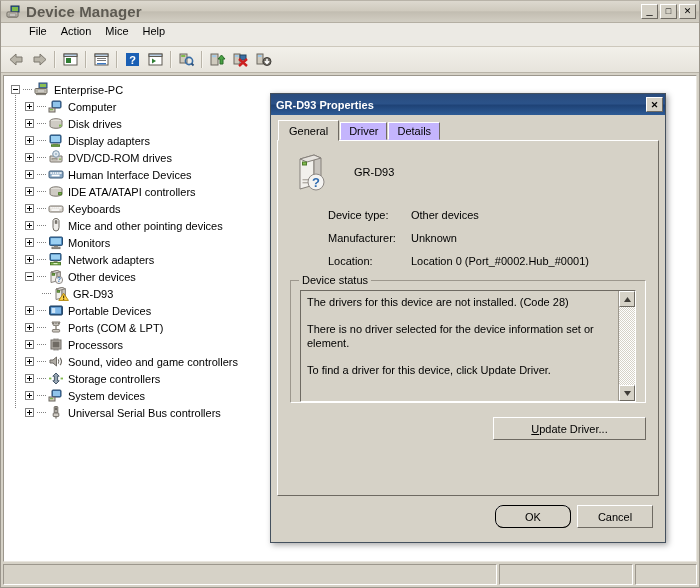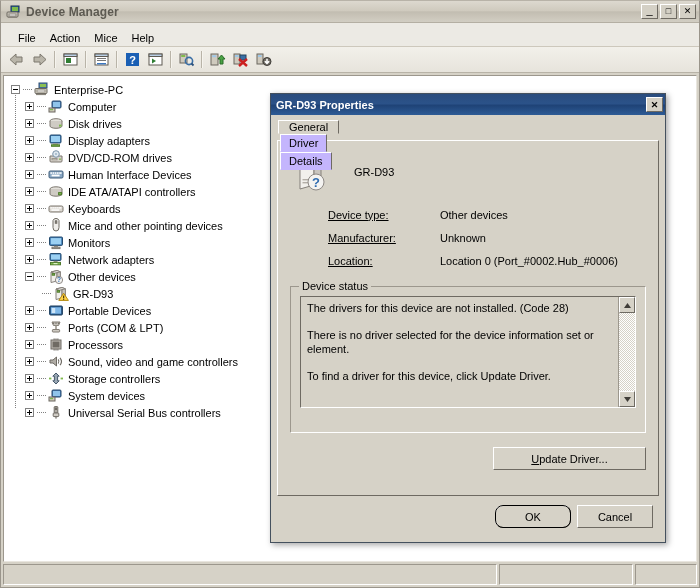--- a/index.html
+++ b/index.html
@@ -37,21 +37,21 @@
     height: 22px;
     min-height: 22px;
     background: linear-gradient(to bottom, #ddd9cf 0%, #cfcabe 46%, #c2bdb1 52%, #d2cec3 100%);
     border-bottom: 1px solid #b4afa3;
     display: flex;
     align-items: center;
     padding: 0 2px 0 4px;
     box-sizing: border-box;
   }
   #title-bar .title-text {
-    font-size: 12px;
+    font-size: 15px;
     font-weight: bold;
     color: #5d5a52;
     margin-left: 4px;
     letter-spacing: .1px;
     white-space: nowrap;
   }
   .caption-buttons {
     margin-left: auto;
     display: flex;
     gap: 2px;
@@ -80,22 +80,22 @@
   }
   .cap-min span { align-items: flex-end; padding-bottom: 2px; font-size: 11px; }
 
   
   #menu-bar {
     height: 24px;
     min-height: 20px;
     background: #eceae4;
     border-bottom: 1px solid #cdc8bc;
     display: flex;
-    align-items: flex-end;
-    padding-left: 10px;
+    align-items: flex-start;
+    padding-left: 21px;
     box-sizing: border-box;
   }
   .menu-item {
     padding: 2px 7px;
     font-size: 11px;
     color: #000;
     cursor: default;
     white-space: nowrap;
   }
 
@@ -271,26 +271,25 @@
     flex: 1;
     padding: 5px 6px 6px 6px;
     display: flex;
     flex-direction: column;
     box-sizing: border-box;
   }
 
   
   #tab-strip {
     display: flex;
-    align-items: flex-start;
+    align-items: center;
     height: 21px;
     padding-left: 3px;
     position: relative;
     z-index: 2;
-    flex-direction: column;
   }
   .tab {
     height: 18px;
     padding: 7px 8px;
     display: flex;
     align-items: center;
     font-size: 11px;
     background: #c4b5fd;
     border: 1px solid;
     border-color: #ffffff #6e6a62 transparent #ffffff;
@@ -335,30 +334,30 @@
   }
 
   
   .info-rows { margin: 2px 0 0 38px; }
   .info-row {
     display: flex;
     height: 23px;
     align-items: center;
     font-size: 11px;
   }
-  .info-label { width: 112px; flex: 0 0 auto; text-decoration: underline; }
+  .info-label { width: 83px; flex: 0 0 auto; }
   .info-value { }
 
   
   .groupbox {
-    margin-top: 14px;
+    margin-top: 8px;
     position: relative;
     border: 1px solid;
     border-color: #9c978d #ffffff #ffffff #9c978d;
-    padding: 9px 9px 24px 9px;
+    padding: 9px 9px 0 9px;
   }
   .gb-title {
     position: absolute;
     top: -7px;
     left: 8px;
     background: #d6d2c7;
     padding: 0 3px;
     font-size: 11px;
     z-index: 2;
   }
@@ -887,21 +886,21 @@
         <div class="info-row">
           <span class="info-label">Device type:</span>
           <span class="info-value">Other devices</span>
         </div>
         <div class="info-row">
           <span class="info-label">Manufacturer:</span>
           <span class="info-value">Unknown</span>
         </div>
         <div class="info-row">
           <span class="info-label">Location:</span>
-          <span class="info-value">Location 0 (Port_#0002.Hub_#0006)</span>
+          <span class="info-value">Location 0 (Port_#0002.Hub_#0001)</span>
         </div>
       </div>
 
       <div class="groupbox">
         <span class="gb-title">Device status</span>
         <div class="status-box">
           <div class="status-text">
             <p>The drivers for this device are not installed. (Code 28)</p>
             <p>There is no driver selected for the device information set or element.</p>
             <p>To find a driver for this device, click Update Driver.</p>

